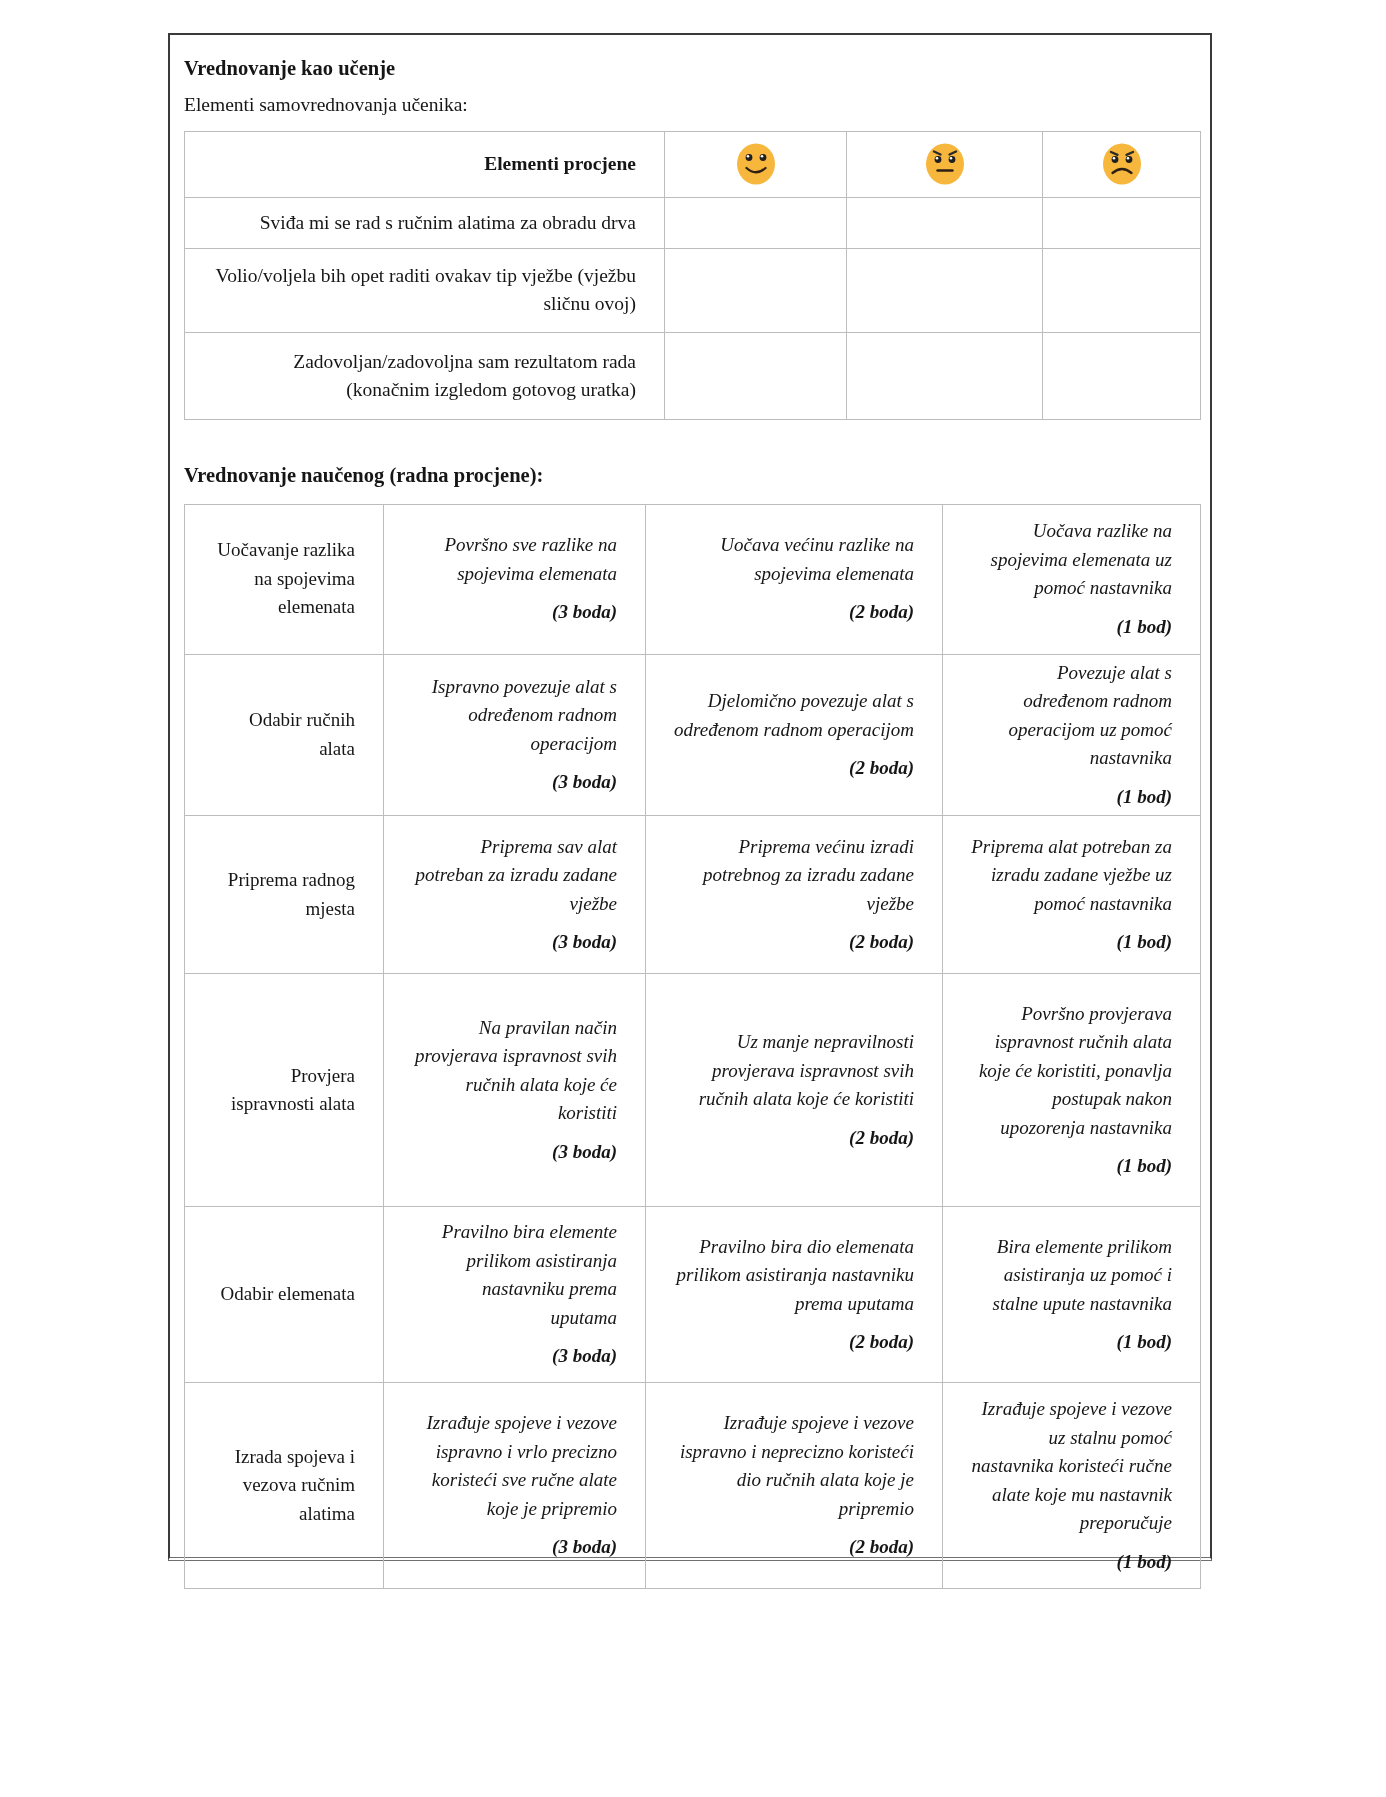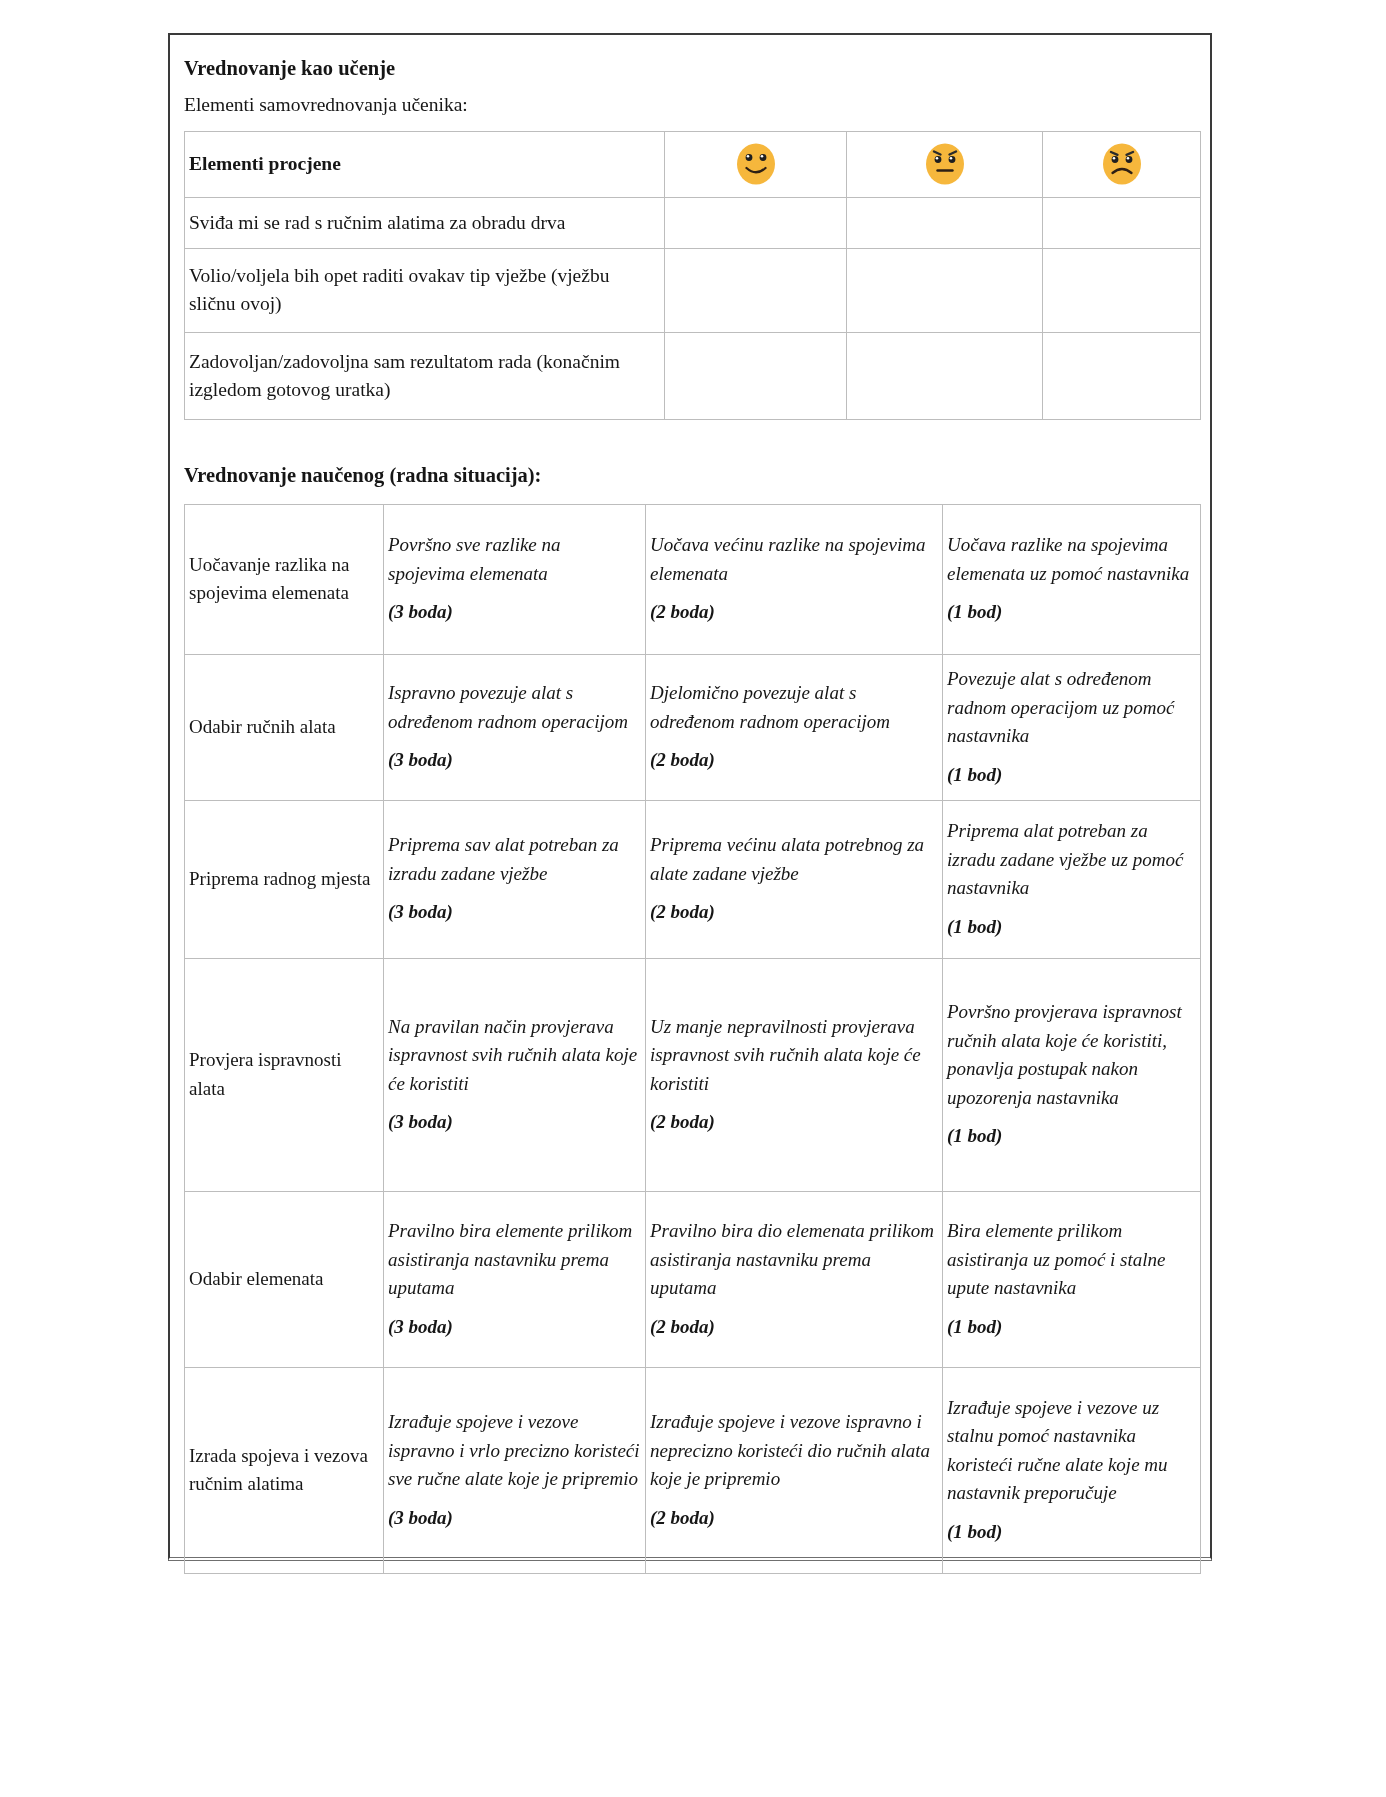--- a/index.html
+++ b/index.html
@@ -27,22 +27,22 @@
     font-size:19.5px; line-height:1.35;
     margin:0 0 13px 2px;
   }
   .sec-title-2 { margin-top:42px; margin-bottom:14px; }
   table {
     border-collapse:collapse; table-layout:fixed;
     width:1016px; margin-left:2px;
   }
   td, th {
     border:1px solid #bdbdbd;
-    text-align:left; vertical-align:middle;
-    padding:4px 4px;
+    text-align:right; vertical-align:middle;
+    padding:4px 28px;
   }
   .t1 { font-size:19.5px; }
   .t1 th { font-size:19.5px; font-weight:bold; }
   .t1 td, .t1 th { line-height:1.45; }
   .t2 { font-size:19px; }
   .t2 th { font-size:19.5px; font-weight:bold; line-height:1.4; }
   .t2 td { line-height:1.5; }
   .crit { font-style:italic; }
   .crit-points { font-weight:bold; font-style:italic; margin-top:10px; }
   .emoji { display:block; margin:0 auto; }
@@ -114,21 +114,21 @@
     </tr>
     <tr style="height:87px">
       <td>Zadovoljan/zadovoljna sam rezultatom rada (konačnim izgledom gotovog uratka)</td>
       <td></td>
       <td></td>
       <td></td>
     </tr>
   </tbody>
     </table>
 
-  <p class="sec-title sec-title-2">Vrednovanje naučenog (radna situacija):</p>
+  <p class="sec-title sec-title-2">Vrednovanje naučenog (radna procjene):</p>
 
   <table class="t2">
     <colgroup>
         <col style="width:199px">
         <col style="width:262px">
         <col style="width:297px">
         <col style="width:258px">
       </colgroup>
     <tbody>
 
@@ -164,21 +164,21 @@
           </td>
     </tr>
 
     <tr style="height:158px">
       <td>Priprema radnog mjesta</td>
       <td>
             <div class="crit">Priprema sav alat potreban za izradu zadane vježbe</div>
             <div class="crit-points">(3 boda)</div>
           </td>
       <td>
-            <div class="crit">Priprema većinu alata potrebnog za alate zadane vježbe</div>
+            <div class="crit">Priprema većinu izradi potrebnog za izradu zadane vježbe</div>
             <div class="crit-points">(2 boda)</div>
           </td>
       <td>
             <div class="crit">Priprema alat potreban za izradu zadane vježbe uz pomoć nastavnika</div>
             <div class="crit-points">(1 bod)</div>
           </td>
     </tr>
 
     <tr style="height:233px">
       <td>Provjera ispravnosti alata</td>

